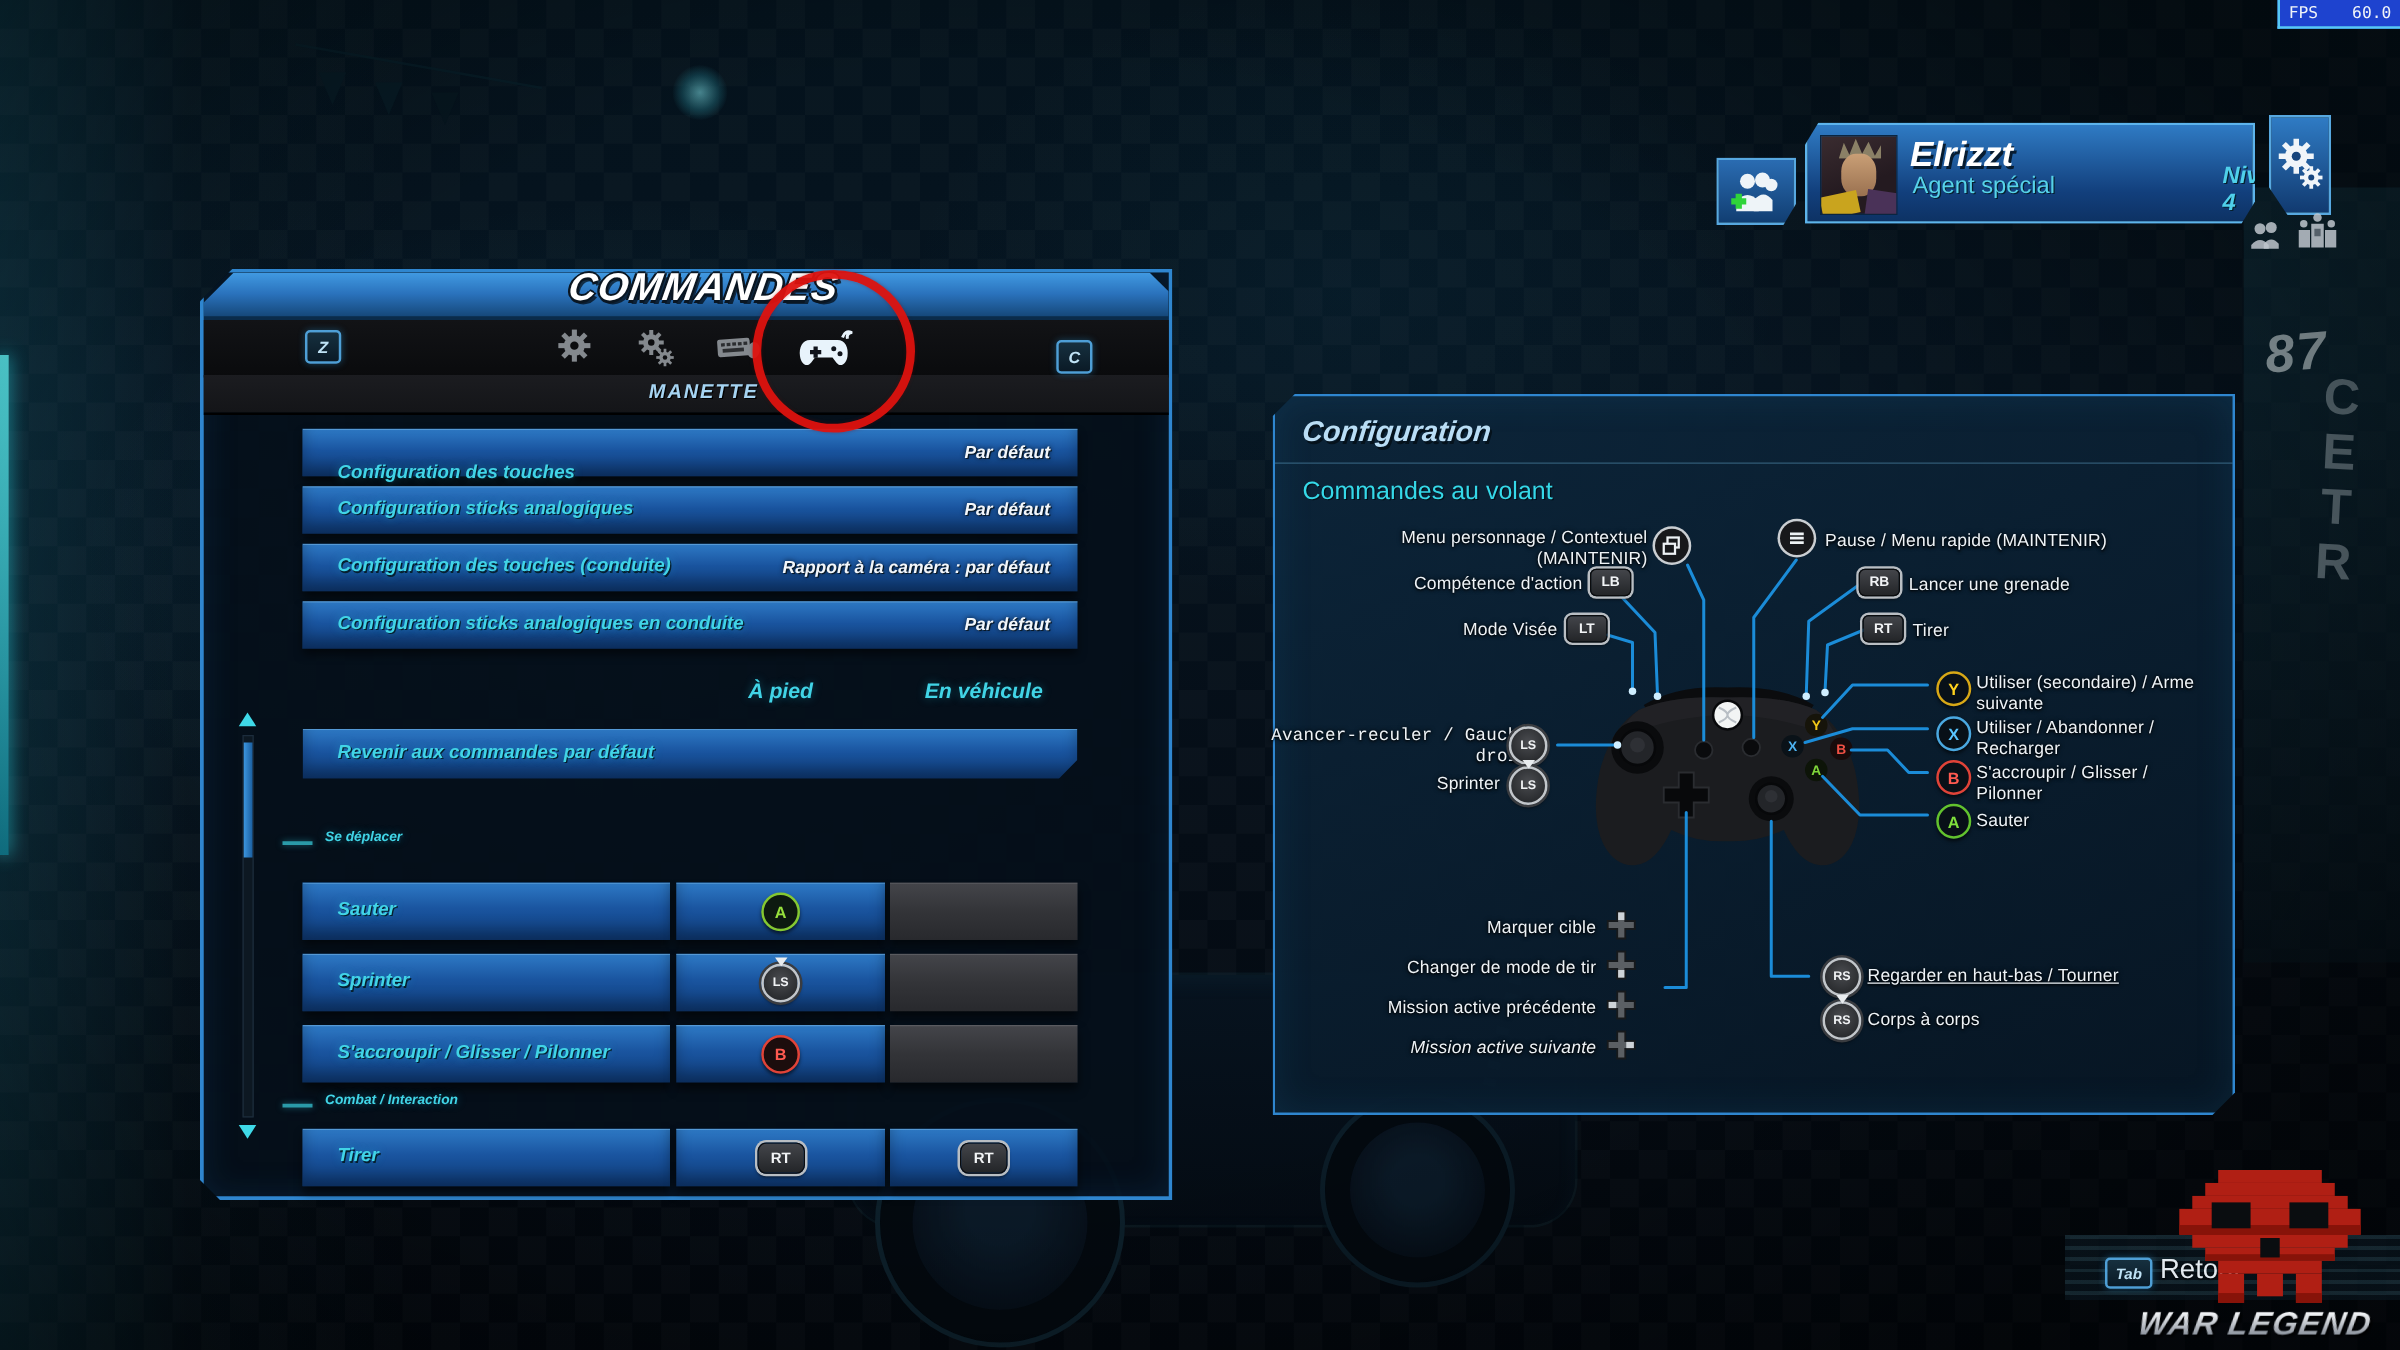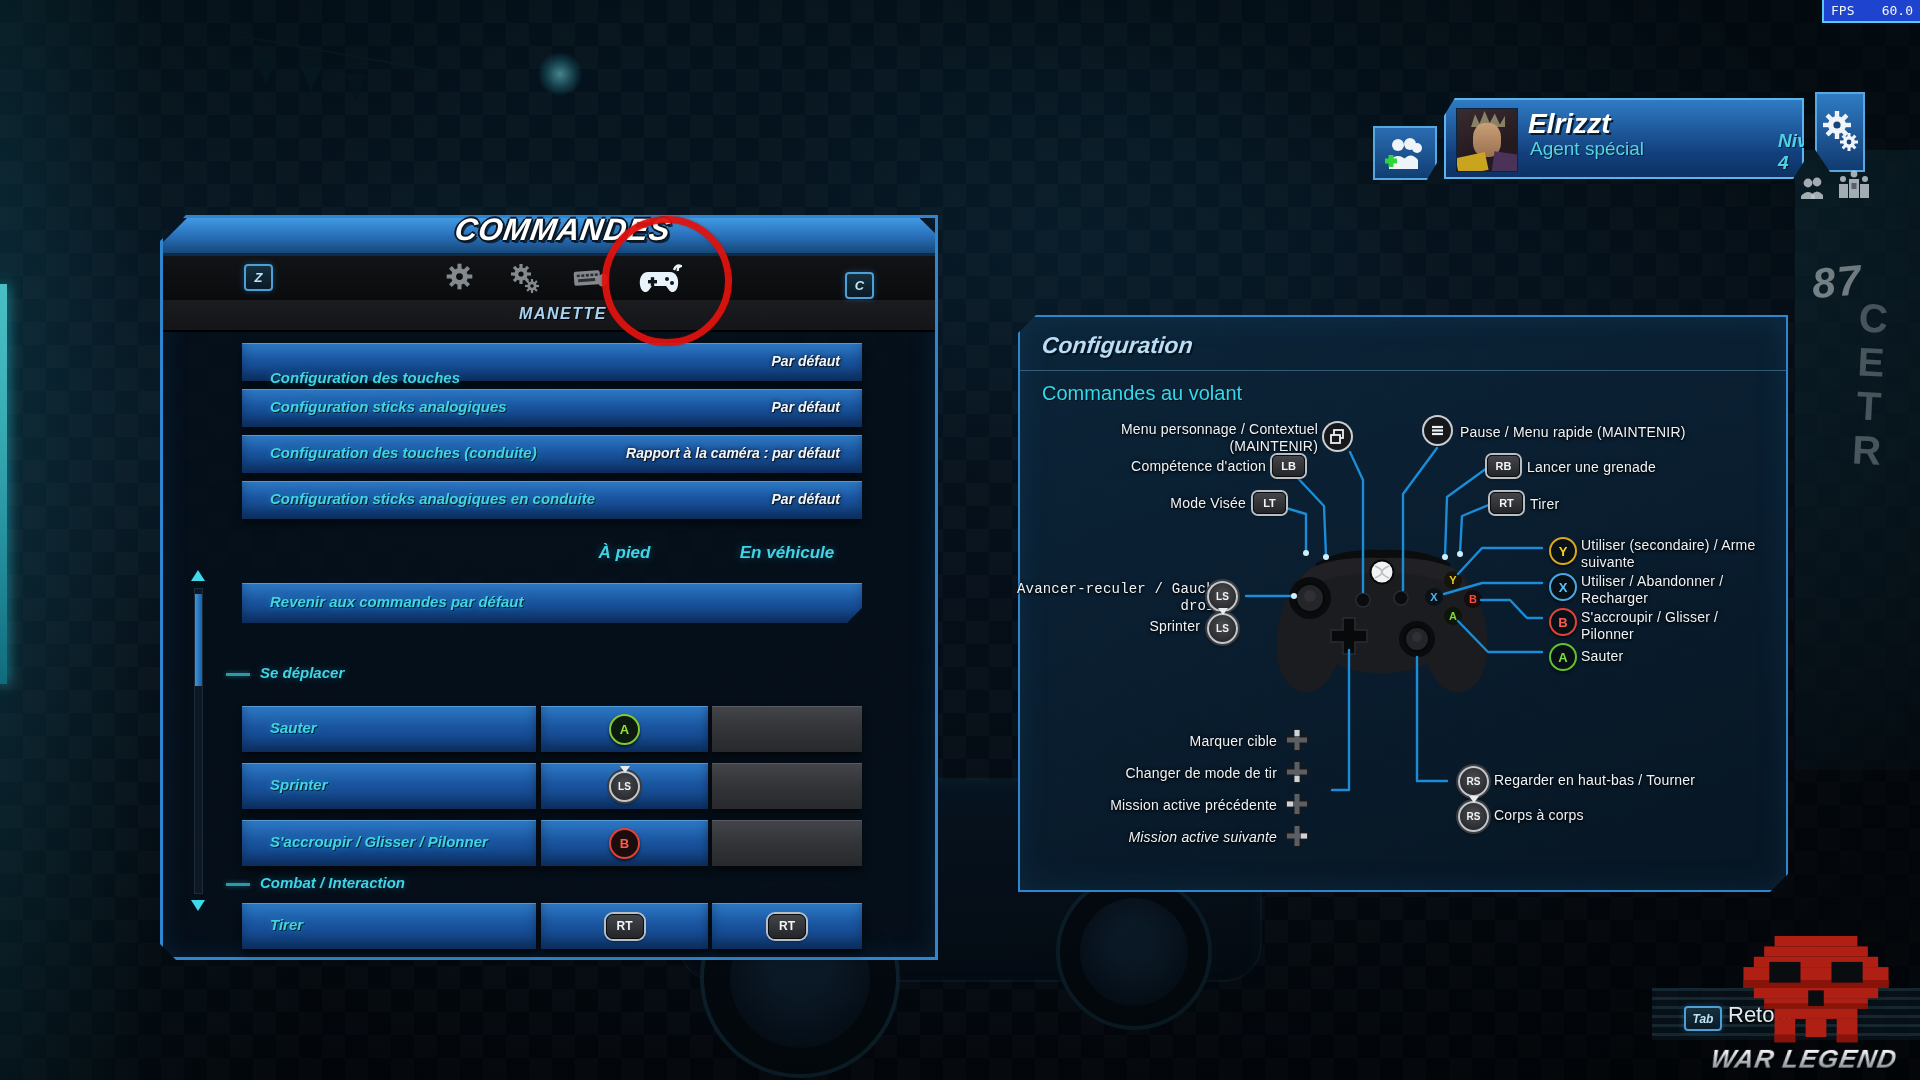--- a/index.html
+++ b/index.html
@@ -31,21 +31,21 @@
         background:linear-gradient(180deg,#43454a,#232528);border:1px solid #0b0c0e;
         box-shadow:0 0 0 2px #b9bec3, 0 2px 3px rgba(0,0,0,.7);color:#f2f4f6;font-size:11px;font-weight:bold;z-index:7;}
   .stickbadge{display:flex;align-items:center;justify-content:center;width:27px;height:27px;border-radius:50%;
         background:radial-gradient(circle at 50% 40%,#4a4c50,#2b2d30 70%);border:2px solid #c2c6ca;
         box-shadow:0 0 0 2px #3a3c40,0 2px 3px rgba(0,0,0,.7);color:#f0f2f4;font-size:10px;font-weight:bold;z-index:7;}
   .facebadge{display:flex;align-items:center;justify-content:center;width:24px;height:24px;border-radius:50%;
         background:rgba(8,14,20,.85);font-size:13px;font-weight:bold;z-index:7;box-shadow:0 2px 3px rgba(0,0,0,.6);}
   .presstip{position:absolute;left:50%;top:-7px;transform:translateX(-50%);width:0;height:0;
         border-left:5px solid transparent;border-right:5px solid transparent;border-top:7px solid #e8ecef;}
   .dash{height:3px;background:#2a9aa8;box-shadow:0 0 5px rgba(42,180,200,.5);z-index:7;}
-  .section-label{font-size:15px;z-index:7;}
+  .section-label{font-size:11px;z-index:7;}
   .scroll-arrow{width:0;height:0;border-left:7px solid transparent;border-right:7px solid transparent;z-index:7;}
   svg{display:block;}
   text{font-family:"Liberation Sans","DejaVu Sans",sans-serif;}
 </style>
 </head>
 <body>
 
 <div id="page">
 
   <div class="abs" style="left:0;top:284px;width:7px;height:400px;z-index:1;background:linear-gradient(180deg,#59e8ec,#128095);box-shadow:0 0 14px #2cc8d8;"></div>
@@ -466,21 +466,21 @@
     </svg>
     <div class="abs callout" style="left:1040px;top:829px;width:237px;text-align:right;font-style:italic;">Mission active suivante</div>
     <svg class="abs" style="left:1284px;top:823px;z-index:7;" width="26" height="26" viewBox="0 0 24 24">
       <path d="M9,2 h6 v7 h7 v6 h-7 v7 h-6 v-7 h-7 v-6 h7 z" fill="#5b5f63" stroke="#16191c" stroke-width="1.4"></path>
       <rect x="15.7" y="9.7" width="5.6" height="4.6" fill="#ced3d7"></rect>
     </svg>
 
     <div class="abs stickbadge" style="left:1458px;top:766px;">
       <span>RS</span>
     </div>
-    <div class="abs callout" style="left:1494px;top:772px;width:260px;">Regarder en haut-bas / Tourner</div>
+    <div class="abs callout" style="left:1494px;top:772px;width:260px;text-decoration:underline;">Regarder en haut-bas / Tourner</div>
     <div class="abs stickbadge" style="left:1458px;top:801px;">
       <span class="presstip"></span>
       <span>RS</span>
     </div>
     <div class="abs callout" style="left:1494px;top:807px;width:200px;">Corps à corps</div>
   </div>
 
   <div>
     <div class="abs" style="left:1652px;top:988px;width:268px;height:52px;z-index:5;background:repeating-linear-gradient(180deg,rgba(62,112,132,.30) 0 3px,rgba(10,24,34,.55) 3px 9px);"></div>
     <div class="abs keybadge" style="left:1684px;top:1006px;width:34px;height:21px;z-index:6;font-size:12px;">

